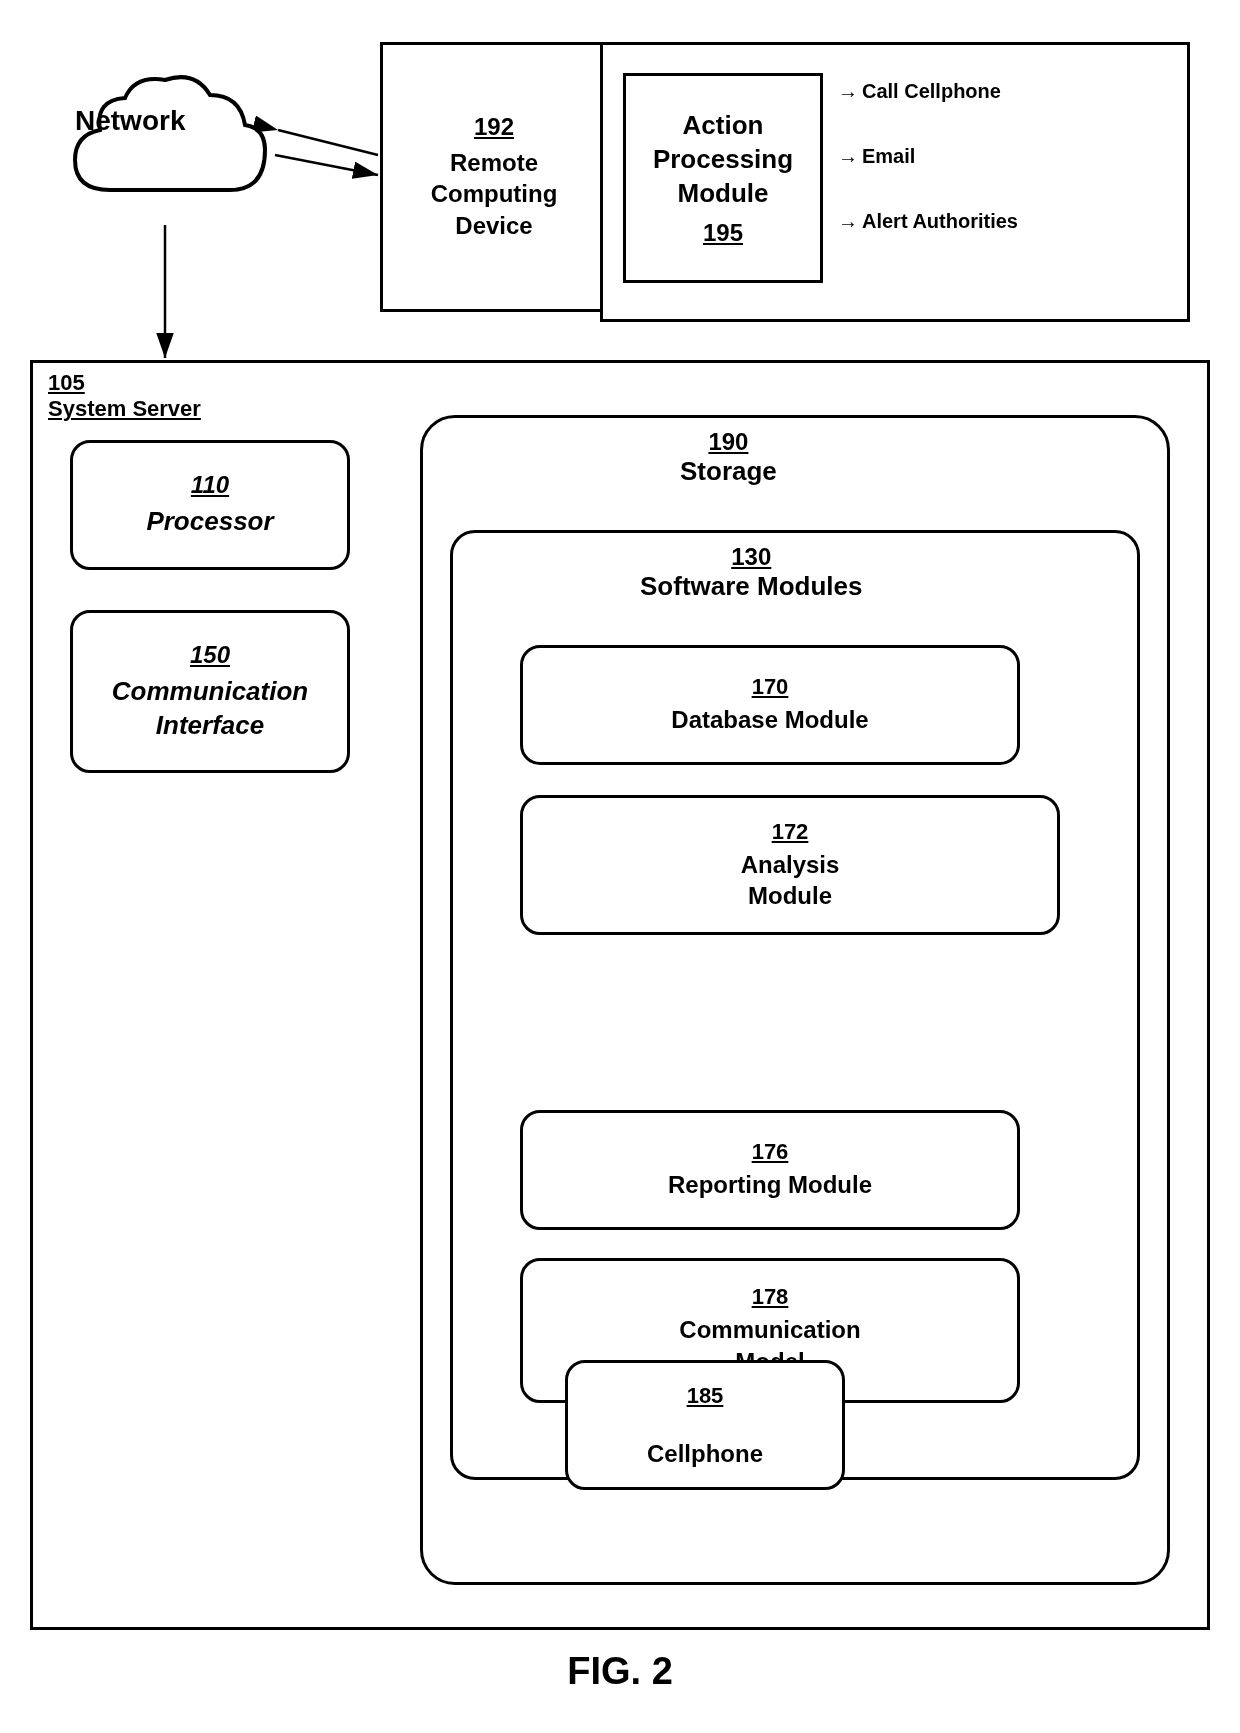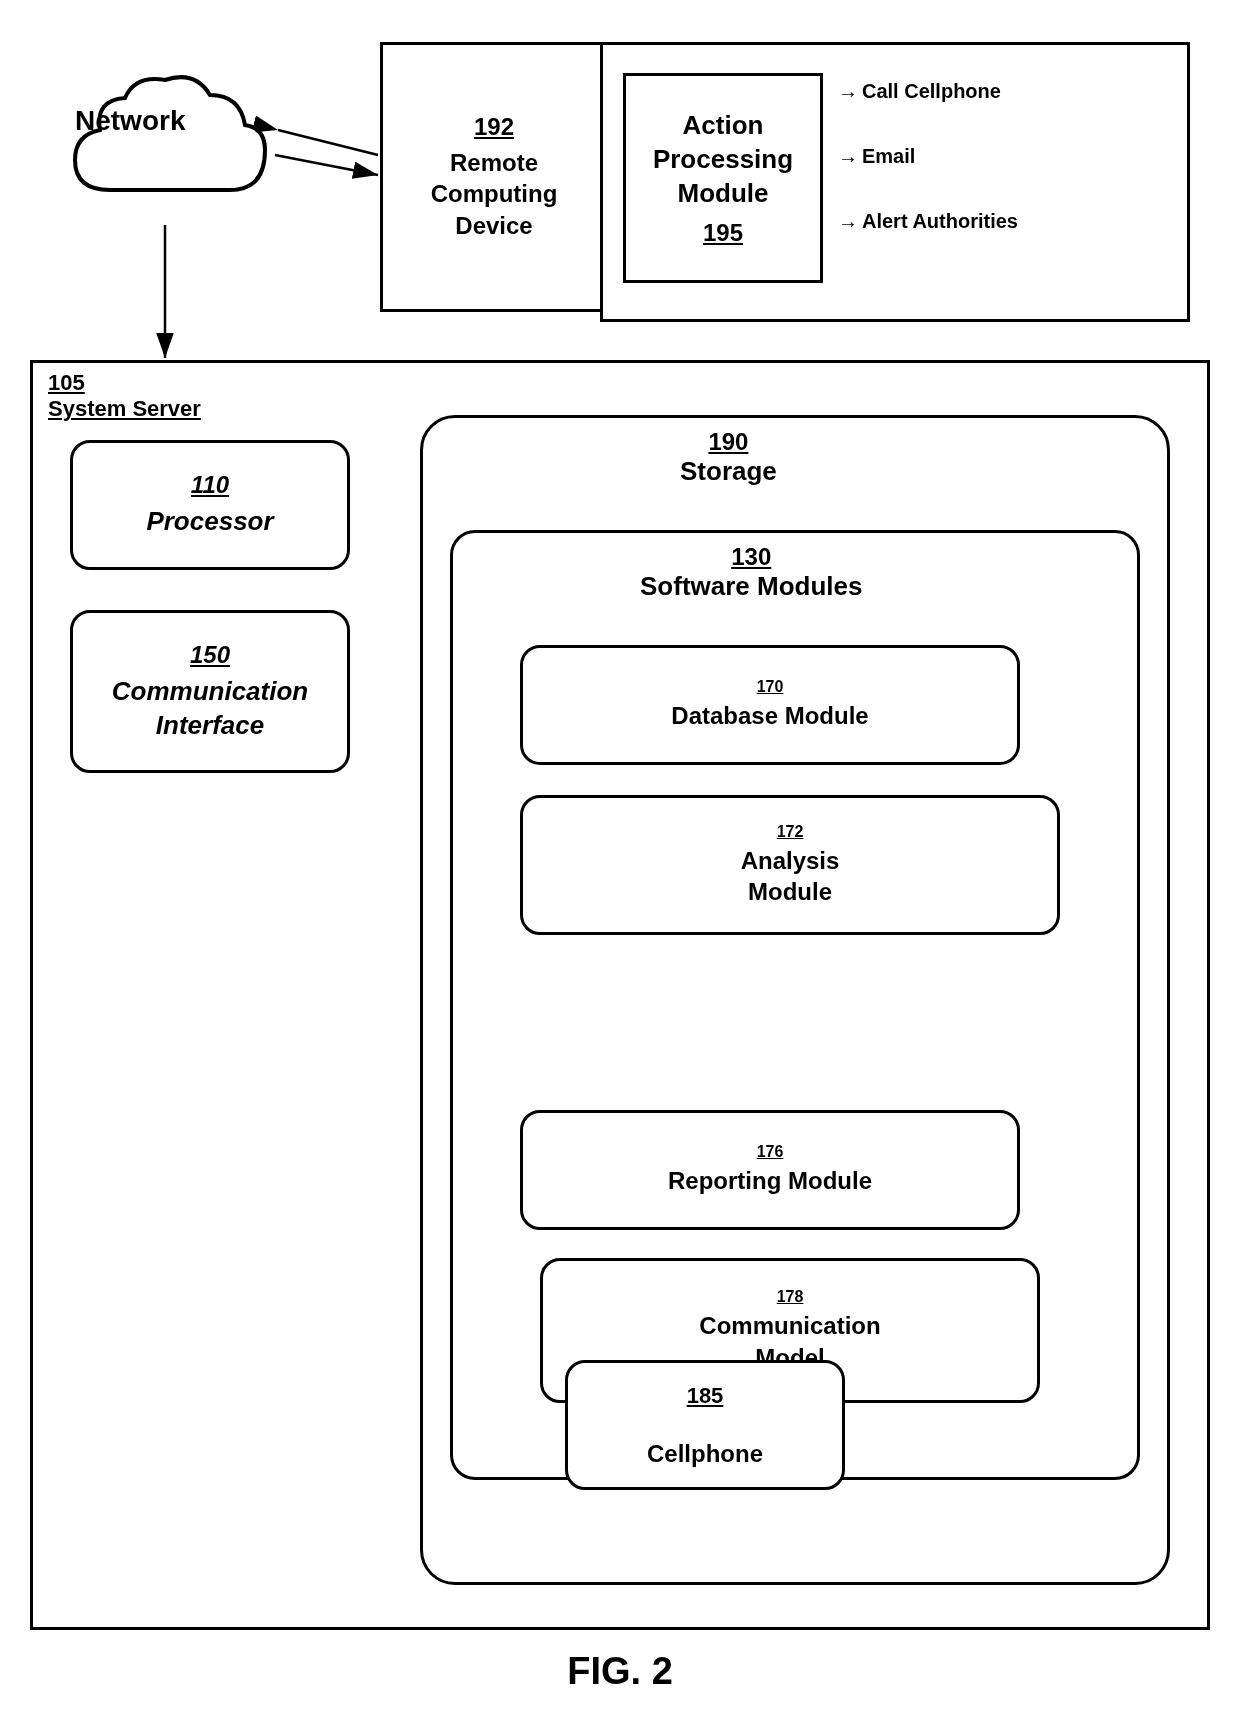--- a/index.html
+++ b/index.html
@@ -191,21 +191,21 @@
       border-radius: 20px;
       text-align: center;
       background: #fff;
       display: flex;
       flex-direction: column;
       align-items: center;
       justify-content: center;
       padding: 18px 16px;
     }
     .module-box .ref-num {
-      font-size: 16px;
+      font-size: 22px;
       font-weight: bold;
       text-decoration: underline;
       display: block;
       margin-bottom: 4px;
     }
     .module-box .label {
       font-size: 24px;
       font-weight: bold;
       line-height: 1.3;
     }
@@ -367,21 +367,21 @@
     <span class="ref-num">172</span>
     <span class="label">Analysis<br>Module</span>
   </div>
 
 
   <div class="module-box" style="top:1110px; left:520px; width:500px; height:120px;">
     <span class="ref-num">176</span>
     <span class="label">Reporting Module</span>
   </div>
 
-  <div class="module-box" style="top:1258px; left:540px; width:500px; height:145px;">
+  <div class="module-box" style="top:1258px; left:520px; width:500px; height:145px;">
     <span class="ref-num">178</span>
     <span class="label">Communication<br>Model</span>
   </div>
 
   <div class="database-box">
     <span class="ref-num">185</span>
     <span class="label">Cellphone</span>
   </div>
 
   <div class="fig-label">FIG. 2</div>

